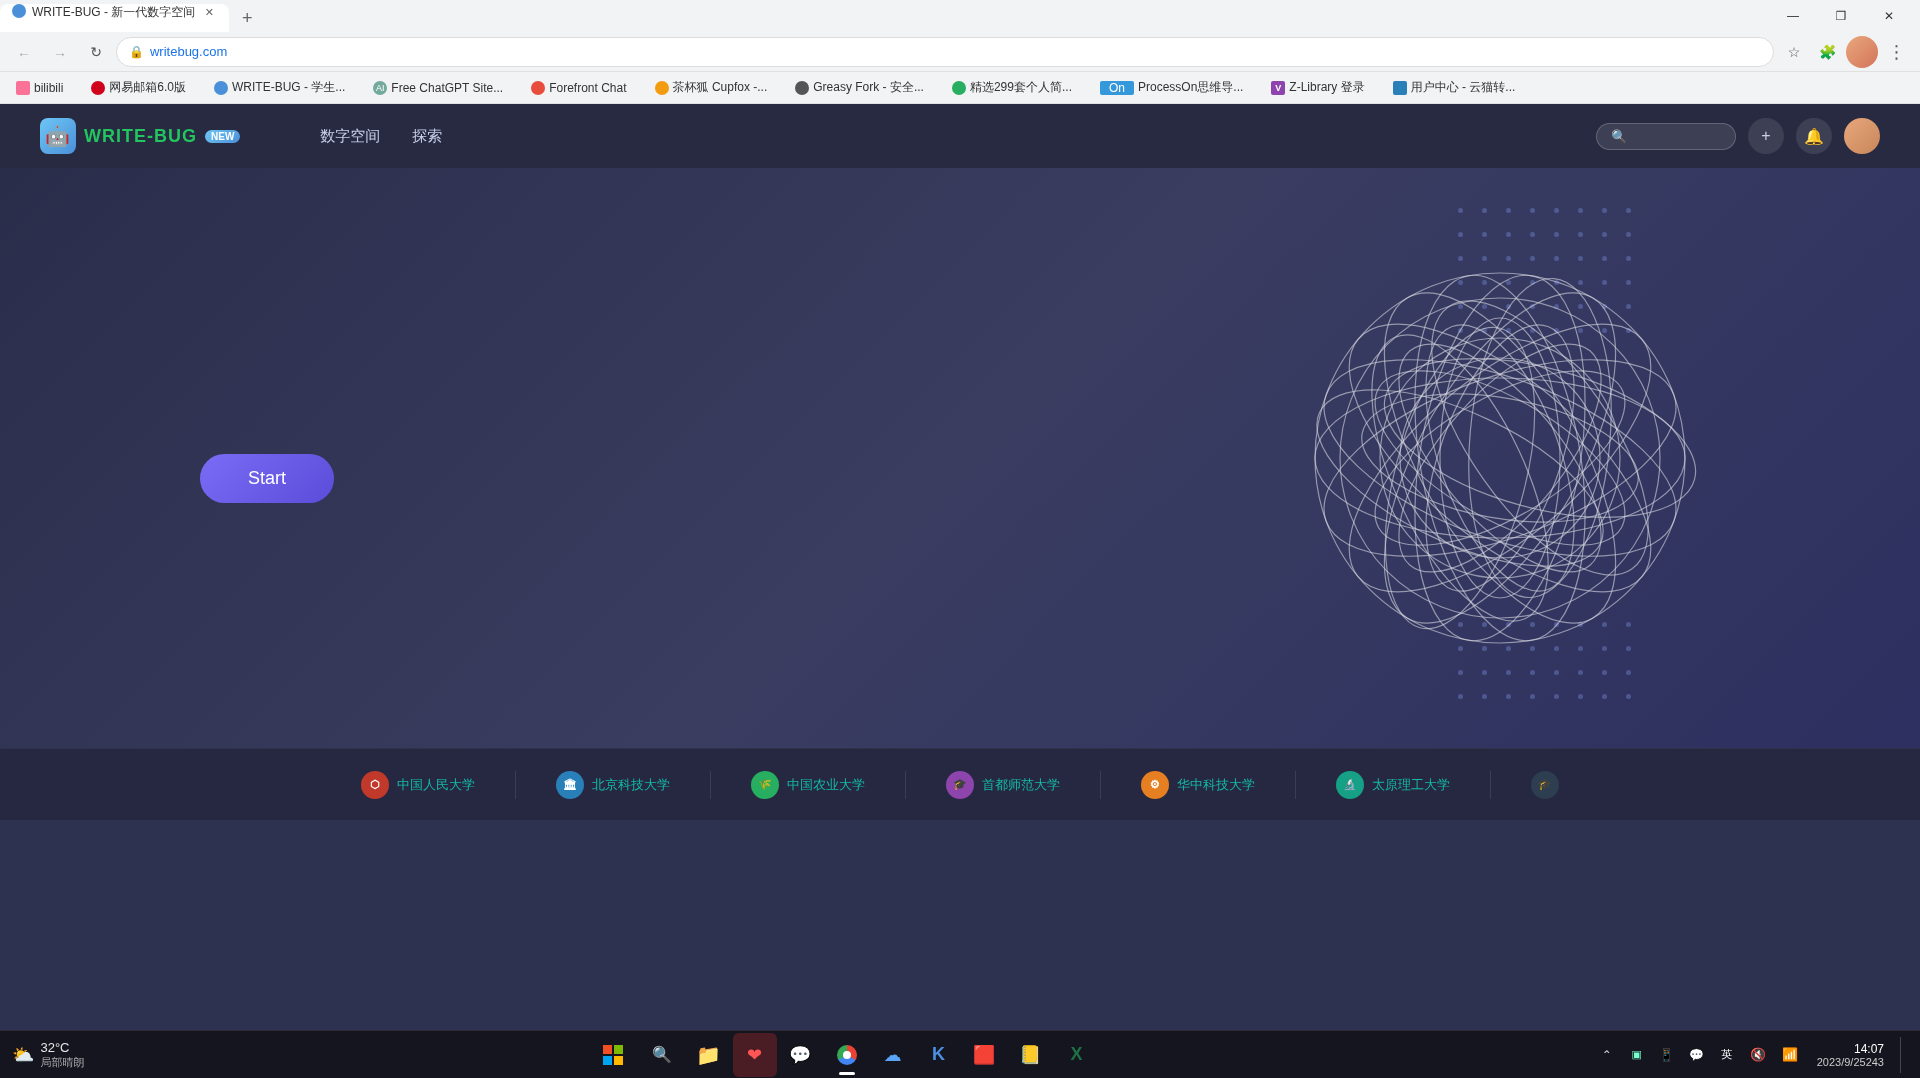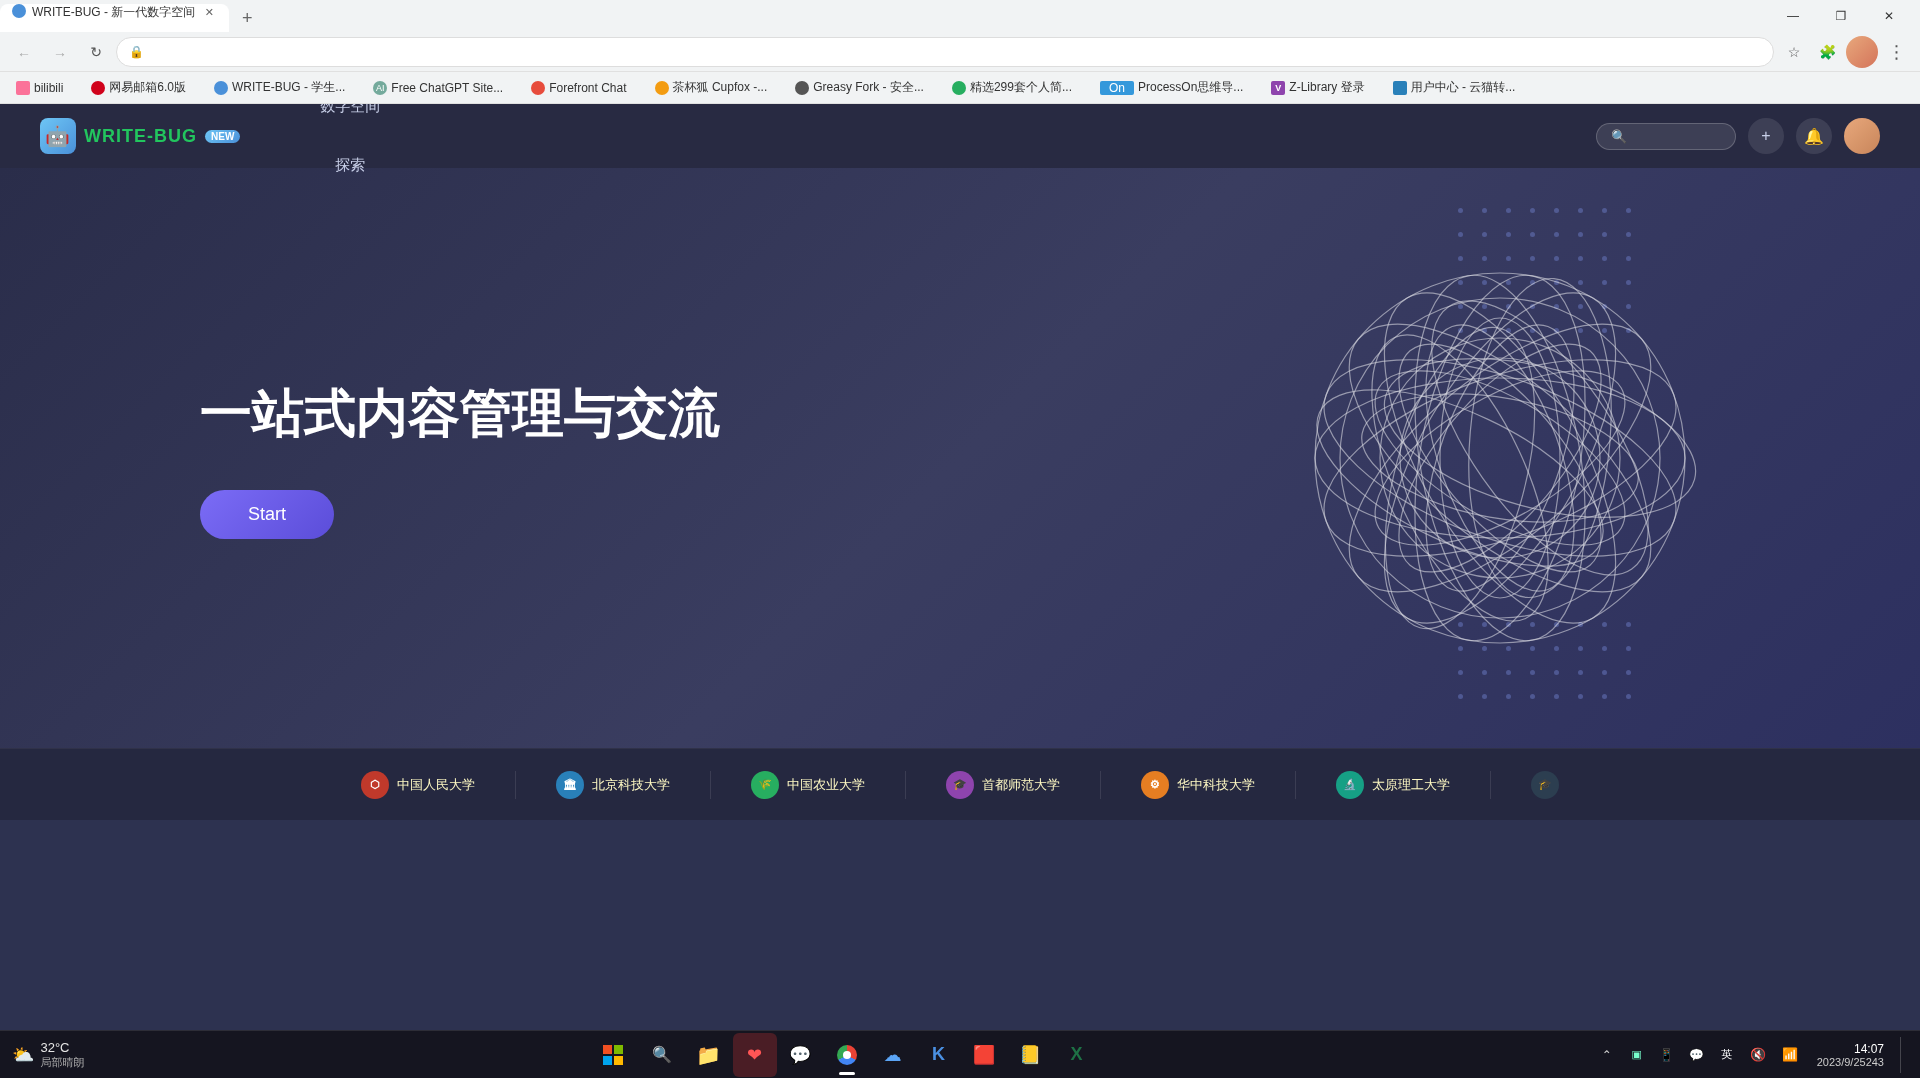--- a/index.html
+++ b/index.html
@@ -36,21 +36,21 @@
 
     
     .website { width: 100%; height: calc(1078px - 32px - 40px - 32px); background: #2d3250; position: relative; overflow: hidden; }
 
     
     .site-header { width: 100%; height: 64px; background: rgba(40,42,65,0.95); display: flex; align-items: center; padding: 0 40px; position: relative; z-index: 10; }
     .logo-area { display: flex; align-items: center; gap: 8px; }
     .logo-icon { width: 36px; height: 36px; background: linear-gradient(135deg, #6ec6f5, #4a90d9); border-radius: 8px; display: flex; align-items: center; justify-content: center; font-size: 20px; }
     .logo-text { font-size: 18px; font-weight: bold; color: #22c55e; letter-spacing: 1px; }
     .logo-badge { background: linear-gradient(135deg, #6ec6f5, #4a90d9); color: #fff; font-size: 10px; padding: 1px 6px; border-radius: 10px; font-weight: bold; }
-    .site-nav { display: flex; align-items: center; gap: 32px; margin-left: 80px; flex-direction: column; }
+    .site-nav { display: flex; align-items: center; gap: 32px; margin-left: 80px; }
     .site-nav-item { font-size: 15px; color: #c8cfe8; cursor: pointer; padding: 4px 0; }
     .header-right { margin-left: auto; display: flex; align-items: center; gap: 12px; }
     .search-box { background: rgba(255,255,255,0.1); border: 1px solid rgba(255,255,255,0.2); border-radius: 20px; padding: 5px 14px; display: flex; align-items: center; gap: 6px; width: 140px; }
     .search-box-icon { color: #a0a8c8; font-size: 13px; }
     .header-icon-btn { width: 36px; height: 36px; background: rgba(255,255,255,0.1); border-radius: 50%; display: flex; align-items: center; justify-content: center; cursor: pointer; color: #c8cfe8; font-size: 16px; }
     .user-avatar { width: 36px; height: 36px; border-radius: 50%; background: linear-gradient(135deg, #e8a87c, #d4745a); display: flex; align-items: center; justify-content: center; cursor: pointer; overflow: hidden; }
 
     
     .hero-section { width: 100%; height: 580px; background: linear-gradient(135deg, #2a2d4a 0%, #3a3d60 50%, #2d3060 100%); position: relative; display: flex; align-items: center; overflow: hidden; }
     .hero-content { padding-left: 200px; z-index: 5; }
@@ -64,21 +64,21 @@
 
     
     .geo-illustration { position: absolute; right: 200px; top: 50%; transform: translateY(-50%); width: 440px; height: 440px; }
 
     
     .uni-bar { width: 100%; height: 72px; background: #252840; display: flex; align-items: center; justify-content: center; border-top: 1px solid rgba(255,255,255,0.05); }
     .uni-items { display: flex; align-items: center; gap: 0; }
     .uni-item { display: flex; align-items: center; gap: 8px; padding: 0 40px; border-right: 1px solid rgba(255,255,255,0.1); cursor: pointer; }
     .uni-item:last-child { border-right: none; }
     .uni-logo { width: 28px; height: 28px; border-radius: 50%; display: flex; align-items: center; justify-content: center; font-size: 11px; color: #fff; font-weight: bold; }
-    .uni-name { font-size: 13px; color: #fef9c3; white-space: nowrap; }
+    .uni-name { font-size: 13px; color: #14b8a6; white-space: nowrap; }
 
     
     .taskbar { width: 100%; height: 48px; background: rgba(20,20,30,0.95); display: flex; align-items: center; position: fixed; bottom: 0; left: 0; border-top: 1px solid rgba(255,255,255,0.1); }
     .taskbar-center { display: flex; align-items: center; gap: 2px; flex: 1; justify-content: center; }
     .taskbar-app { width: 44px; height: 44px; display: flex; align-items: center; justify-content: center; cursor: pointer; border-radius: 6px; position: relative; }
     .taskbar-app.active::after { content: ''; position: absolute; bottom: 2px; left: 50%; transform: translateX(-50%); width: 16px; height: 3px; background: #fff; border-radius: 2px; }
     .taskbar-right { display: flex; align-items: center; gap: 4px; padding-right: 12px; }
     .taskbar-clock { display: flex; flex-direction: column; align-items: flex-end; padding: 0 8px; cursor: pointer; }
     .taskbar-time { font-size: 12px; color: #fff; }
     .taskbar-date { font-size: 11px; color: #ccc; }
@@ -111,20 +111,21 @@
       <div class="win-btn close">✕</div>
     </div>
   </div>
 
   <div class="address-bar">
     <div class="nav-btn disabled">←</div>
     <div class="nav-btn disabled">→</div>
     <div class="nav-btn">↻</div>
     <div class="url-bar">
       <span class="url-lock">🔒</span>
+      <span class="url-text">writebug.com</span>
     </div>
     <div class="address-actions">
       <div class="addr-action-btn">☆</div>
       <div class="addr-action-btn">🧩</div>
       <div class="addr-action-btn" style="width:32px;height:32px;background:linear-gradient(135deg,#e8a87c,#d4745a);border-radius:50%;overflow:hidden;"></div>
       <div class="addr-action-btn" style="font-size:18px;letter-spacing:-1px;">⋮</div>
     </div>
   </div>
 
   <div class="bookmarks-bar">
@@ -281,21 +282,20 @@
         <div class="dot"></div>
         <div class="dot"></div>
         <div class="dot"></div>
         <div class="dot"></div>
         <div class="dot"></div>
         <div class="dot"></div>
     </div>
 
     <div class="hero-content">
       <div class="hero-title">
-        <div>一站式内容管理与交流</div>
       </div>
       <button class="start-btn">Start</button>
     </div>
 
     <div class="geo-illustration">
       <svg viewBox="0 0 440 440" width="440" height="440">
         <g fill="none" stroke="rgba(255,255,255,0.6)" stroke-width="1.2" opacity="0.8">
 
           <ellipse cx="220" cy="220" rx="185" ry="185"></ellipse>
 

